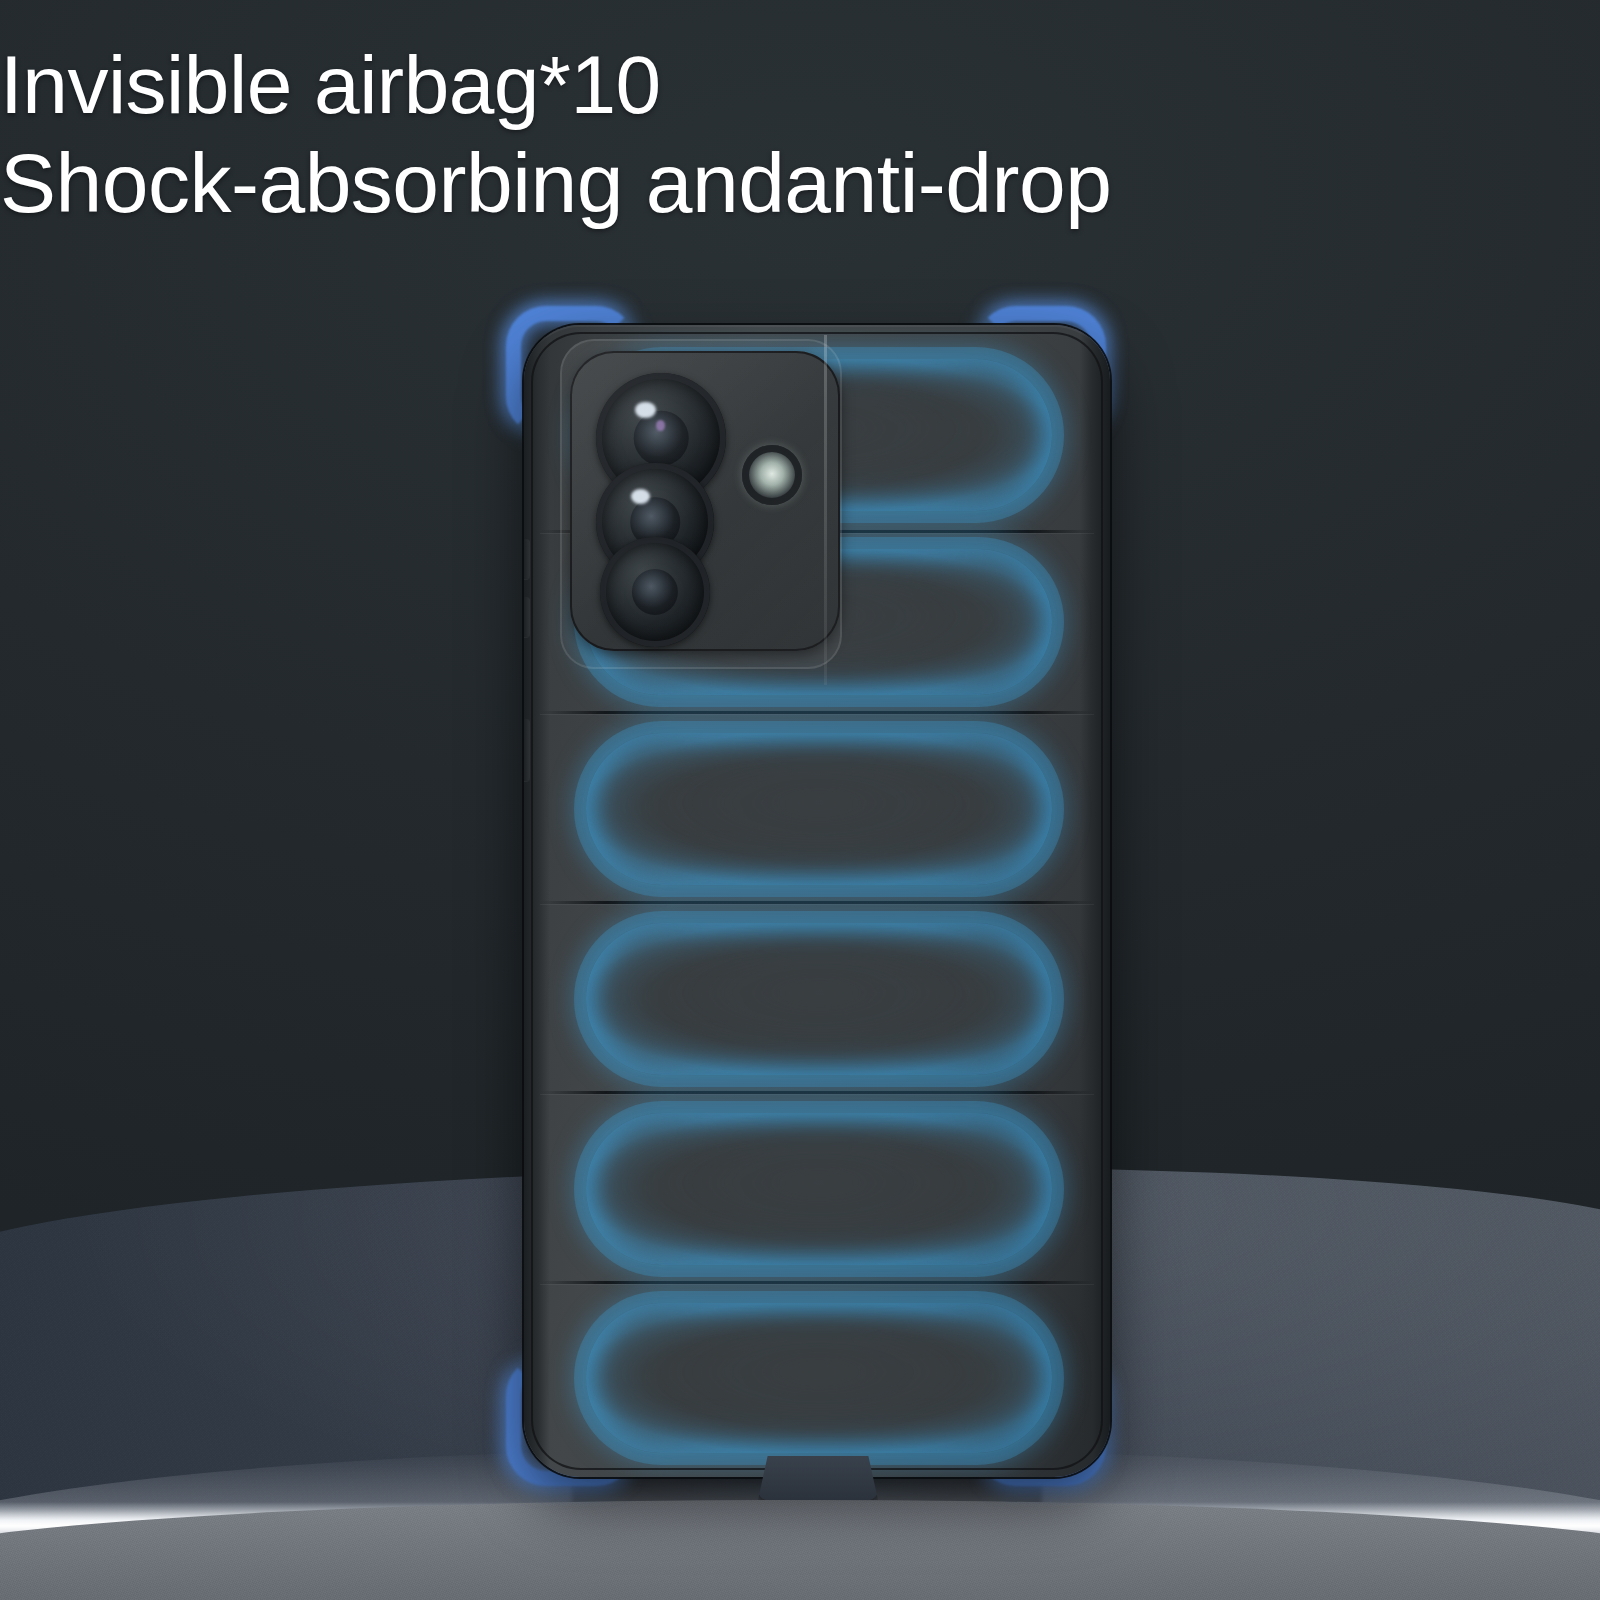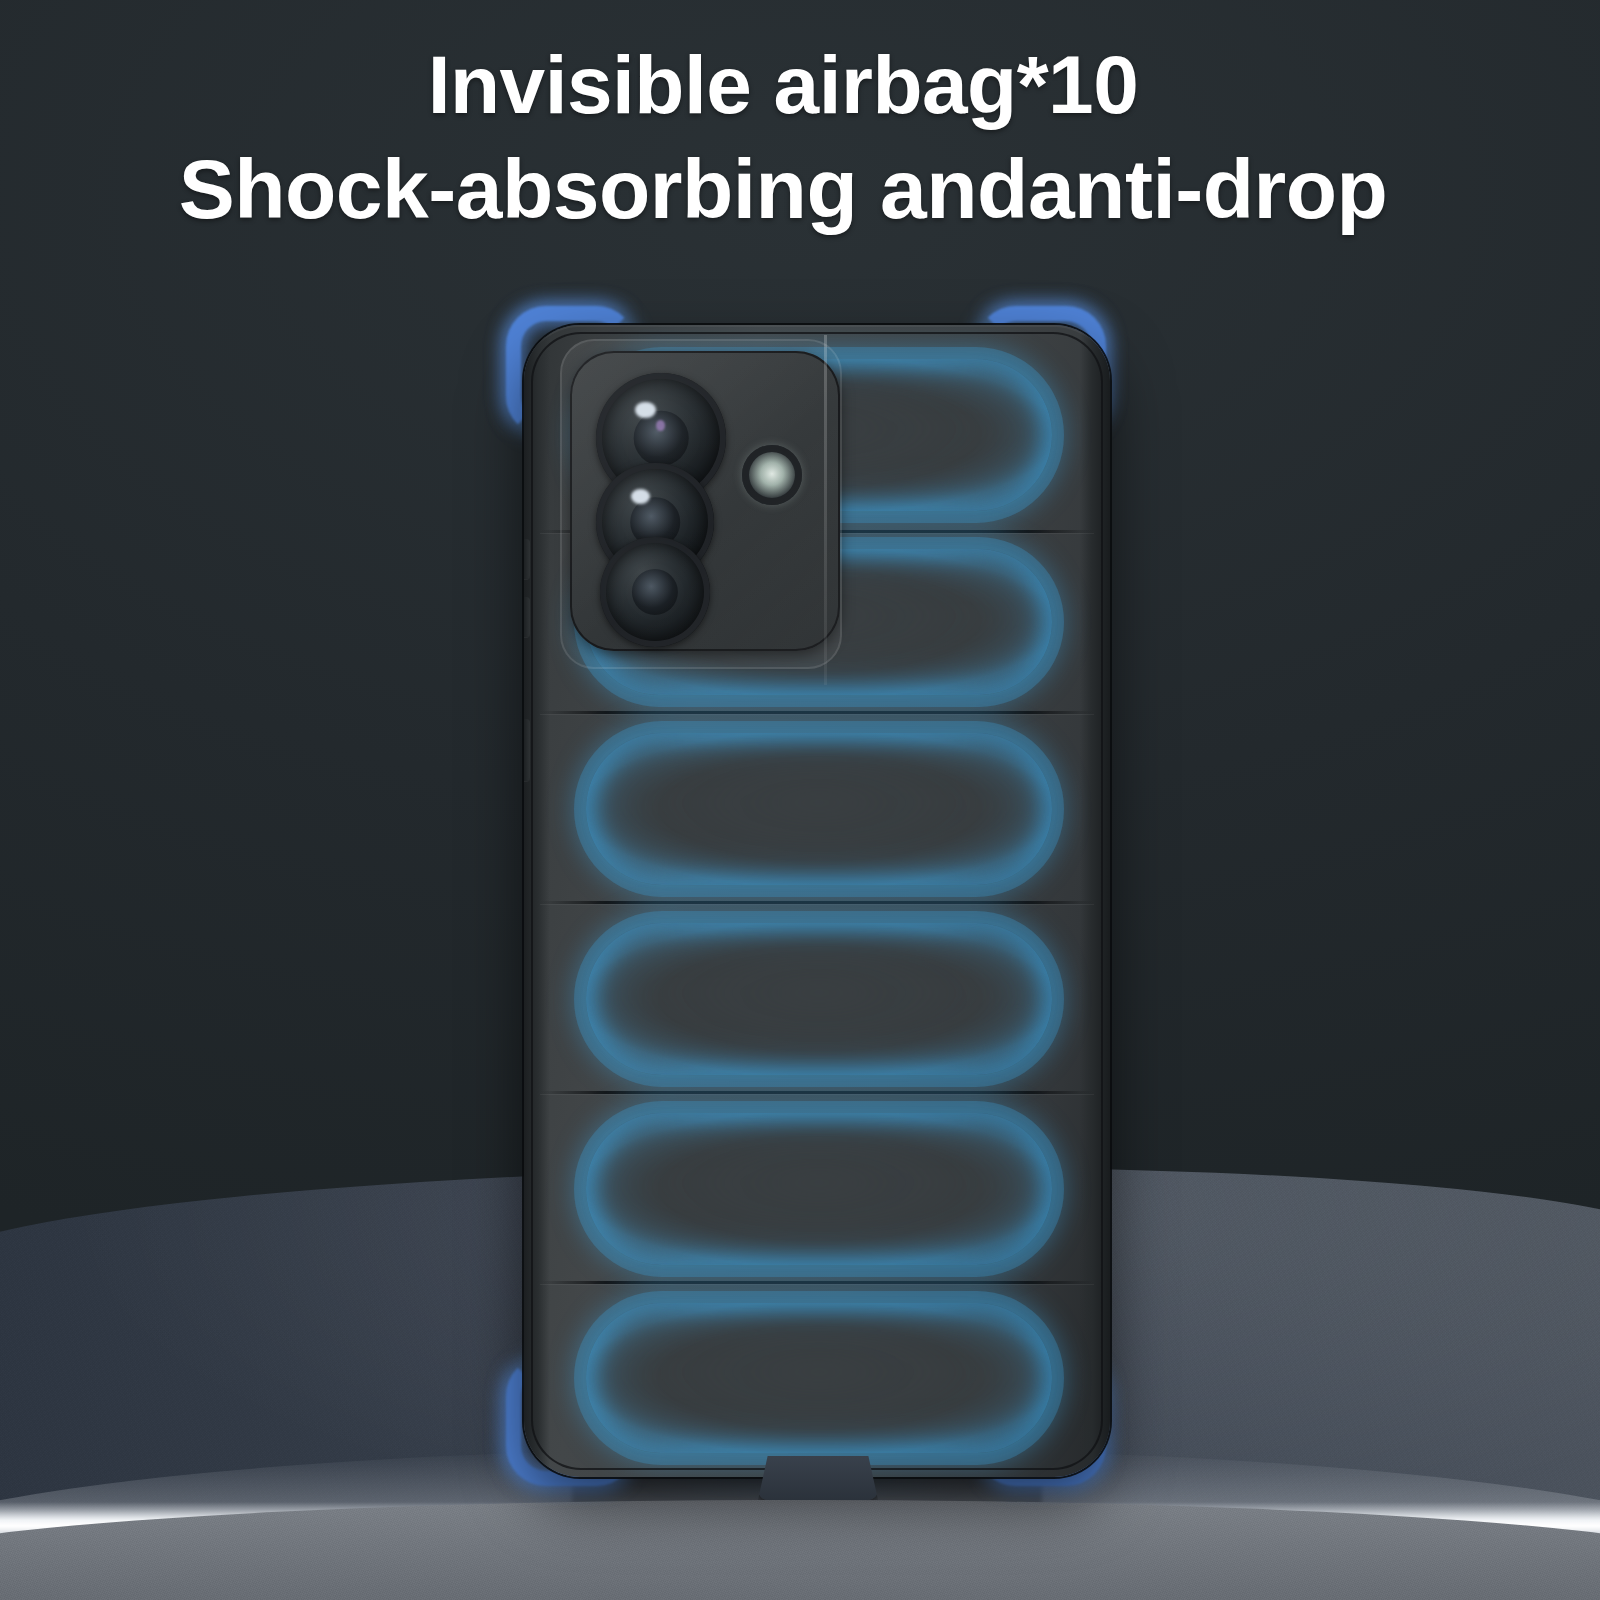--- a/index.html
+++ b/index.html
@@ -92,30 +92,29 @@
   .reflection-pill{
     position:absolute;left:600px;top:1452px;width:412px;height:46px;
     border-radius:26px;
     background:radial-gradient(60% 140% at 50% 40%, rgba(70,140,200,.16), rgba(70,140,200,0) 72%);
     filter:blur(4px);
   }
 
   
   .headline{
     position:absolute;left:0;top:42px;width:1566px;
-    text-align:center;
     color:#ffffff;
-    font-weight:700;
+    font-weight:400;
     letter-spacing:-0.5px;
     line-height:1.06;
     text-shadow:0 2px 5px rgba(0,0,0,.45);
     font-stretch:condensed;
   }
   .headline .l1{display:block;font-size:82px;}
-  .headline .l2{display:block;font-size:84px;margin-top:16px;}
+  .headline .l2{display:block;font-size:84px;margin-top:10px;}
 
   
   .phone-wrap{
     position:absolute;left:506px;top:306px;width:600px;height:1180px;
   }
 
   
   .corner-arc{position:absolute;width:130px;height:130px;}
   .corner-arc .ring{
     position:absolute;inset:0;

